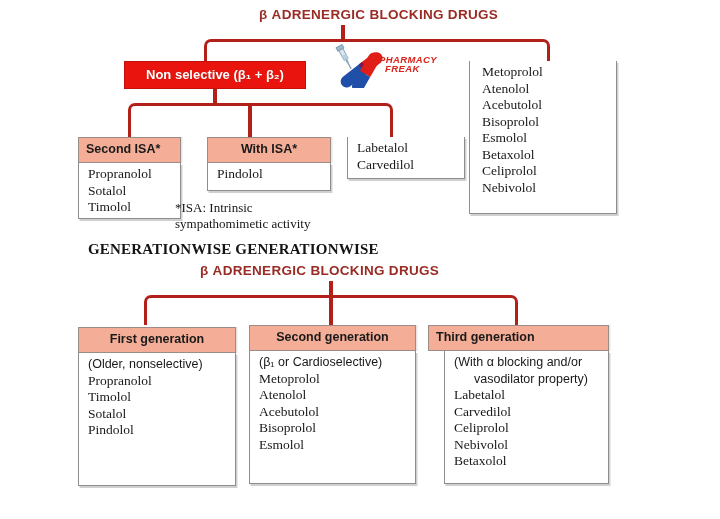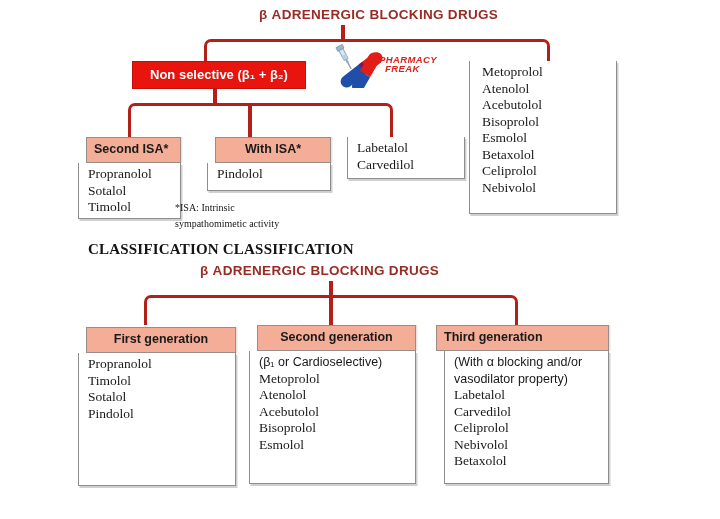--- a/index.html
+++ b/index.html
@@ -47,21 +47,20 @@
   
   .node{position:absolute;box-sizing:border-box;}
   .node .hdr{
     box-sizing:border-box;
     font-family:"Liberation Sans", sans-serif;
     font-weight:bold;
     font-size:12.5px;
     line-height:15px;
     text-align:center;
     padding:4px 4px 5px 4px;
-    margin-left:8px;
   }
   .node .hdr.red{
     background:#e8140d;
     color:#ffffff;
     border:1px solid #c2100a;
     font-size:13px;
     padding:5px 6px 6px 6px;
     text-shadow:0 0 1px rgba(0,0,0,.25);
   }
   .node .hdr.salmon{
@@ -82,21 +81,21 @@
     padding:3px 0 4px 9px;
     text-align:left;
   }
   .node .body .item{white-space:nowrap;}
   .node.shadow .body{box-shadow:1.5px 2px 0 rgba(150,150,150,.45);}
   .node.shadow .hdr{box-shadow:1.5px 0 0 rgba(150,150,150,.25);}
 
   .footnote{
     position:absolute;
     font-family:"Liberation Serif", serif;
-    font-size:10px;
+    font-size:13px;
     line-height:16px;
     color:#161616;
     white-space:nowrap;
   }
 
   
   .logo{position:absolute;}
   .logo .wordmark{
     position:absolute;
     font-family:"Liberation Sans", sans-serif;
@@ -189,32 +188,33 @@
       <g transform="rotate(-60 44 20)">
         <path d="M30 14 h18 a6 6 0 0 1 0 12 h-18 z" fill="#e01d16"></path>
         <path d="M16 14 h14 v12 h-14 a6 6 0 0 1 0 -12 z" fill="#1f4fa8"></path>
       </g>
       </svg><span></span>
     
     <div class="wordmark wm1">PHARMACY</div>
     <div class="wordmark wm2">FREAK</div>
   </div>
 
-  <div class="section-title" style="left:88px;top:241px;">CLASSIFICATION CLASSIFICATION</div>
+  <div class="section-title" style="left:88px;top:241px;">GENERATIONWISE GENERATIONWISE</div>
 
   <div class="diagram-title" style="left:200px;top:263px;">β ADRENERGIC BLOCKING DRUGS</div>
 
   <div class="ln lnv" style="left:329px;top:281px;width:4px;height:16px;"></div>
   <div class="elbow tl" style="left:144px;top:295px;width:188px;height:30px;"></div>
   <div class="elbow tr" style="left:329px;top:295px;width:189px;height:30px;"></div>
   <div class="ln lnv" style="left:329px;top:295px;width:4px;height:30px;"></div>
 
   <div class="node shadow" style="left:78px;top:327px;width:158px;">
     <div class="hdr salmon">First generation</div>
     <div class="body" style="height:133px;">
+      <div class="item" style="font-family:'Liberation Sans',sans-serif;font-size:12.5px;">(Older, nonselective)</div>
       <div class="item">Propranolol</div>
       <div class="item">Timolol</div>
       <div class="item">Sotalol</div>
       <div class="item">Pindolol</div>
     </div>
   </div>
 
   <div class="node shadow" style="left:249px;top:325px;width:167px;">
     <div class="hdr salmon">Second generation</div>
     <div class="body" style="height:133px;">
@@ -224,21 +224,21 @@
       <div class="item">Acebutolol</div>
       <div class="item">Bisoprolol</div>
       <div class="item">Esmolol</div>
     </div>
   </div>
 
   <div class="node shadow" style="left:428px;top:325px;width:181px;">
     <div class="hdr salmon left">Third generation</div>
     <div class="body" style="height:133px;margin-left:16px;">
       <div class="item" style="font-family:'Liberation Sans',sans-serif;font-size:12.5px;">(With α blocking and/or</div>
-      <div class="item" style="font-family:'Liberation Sans',sans-serif;font-size:12.5px;">vasodilator property)</div>
+      <div class="item" style="font-family:'Liberation Sans',sans-serif;font-size:12.5px;text-align:center;">vasodilator property)</div>
       <div class="item">Labetalol</div>
       <div class="item">Carvedilol</div>
       <div class="item">Celiprolol</div>
       <div class="item">Nebivolol</div>
       <div class="item">Betaxolol</div>
     </div>
   </div>
 
 </div>
 

